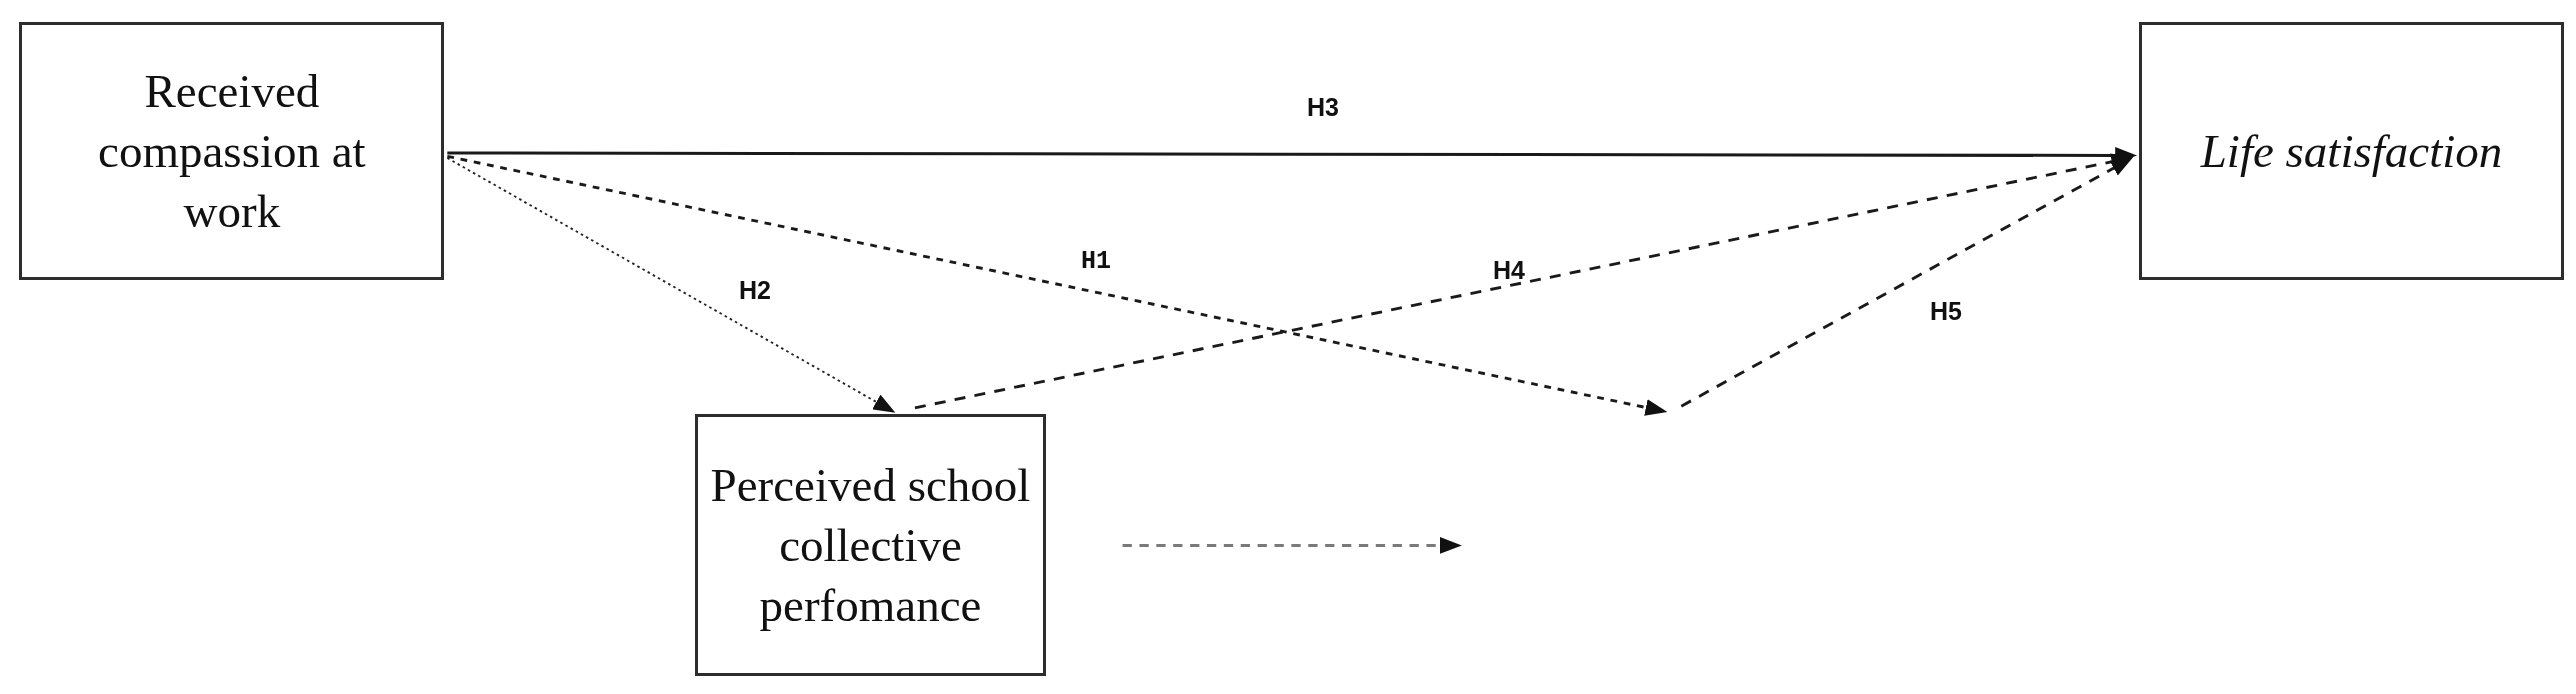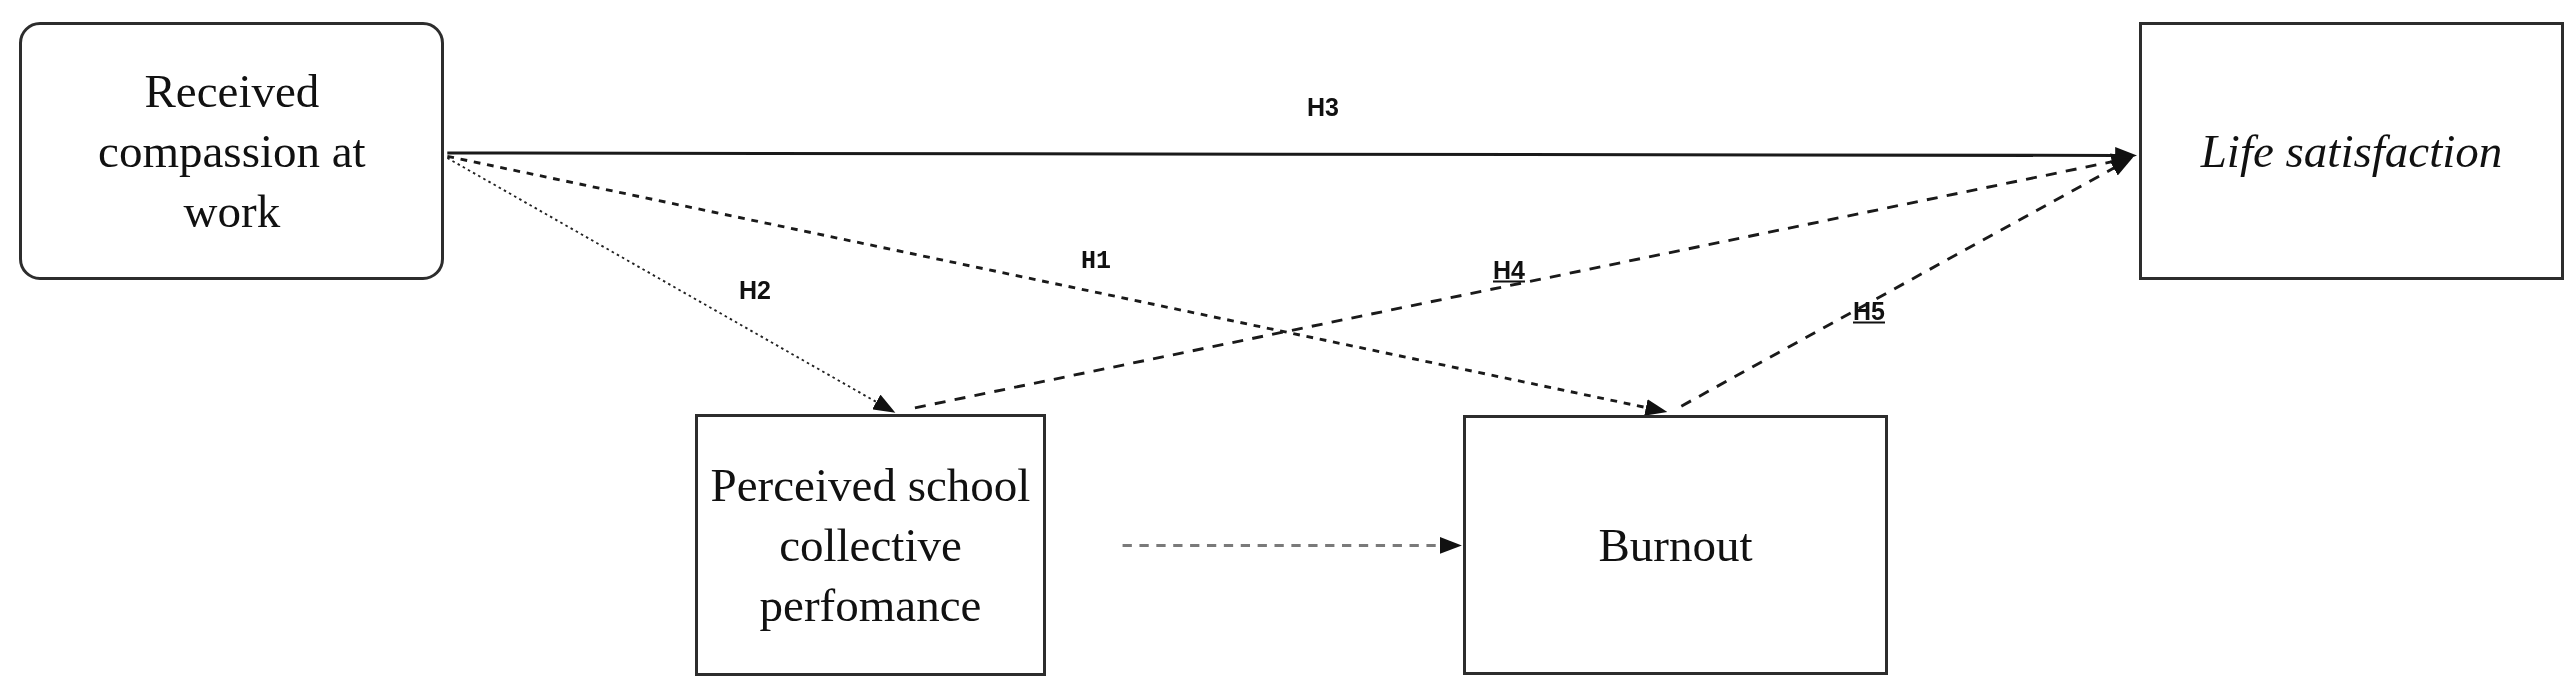--- a/index.html
+++ b/index.html
@@ -29,38 +29,38 @@
     background: #ffffff;
     display: flex;
     align-items: center;
     justify-content: center;
     text-align: center;
     white-space: pre-line;
     font-size: 47px;
     line-height: 1.28;
     color: #111111;
   }
-  .node-rcw     { left: 19.4px;   top: 22px;  width: 425px; height: 258px; border-radius: 21px; }
+  .node-rcw     { left: 19.4px;   top: 22px;  width: 425px; height: 258px; }
   .node-ls      { left: 2139px; top: 22px;  width: 425px; height: 258px; font-style: italic; }
   .node-pscp    { left: 695px;  top: 414px; width: 351px; height: 262px; }
   .node-burnout { left: 1463px; top: 415px; width: 425px; height: 260px; }
   .hlabel {
     position: absolute;
     transform: translate(-50%, -50%);
     font-family: "Liberation Sans", sans-serif;
     font-weight: bold;
     font-size: 25px;
     color: #111111;
     background: transparent;
   }
   .hlabel-h3 { left: 1323px; top: 107px; }
   .hlabel-h1 { left: 1096px; top: 261px; font-family: Liberation Mono, monospace; }
   .hlabel-h2 { left: 755px;  top: 290px; }
-  .hlabel-h4 { left: 1509px; top: 270px; text-decoration: underline; }
-  .hlabel-h5 { left: 1869px; top: 311px; text-decoration: underline; }
+  .hlabel-h4 { left: 1509px; top: 270px; }
+  .hlabel-h5 { left: 1946px; top: 311px; }
 
   .edge-solid-thick { stroke: #1a1a1a; stroke-width: 3.6; fill: none; }
   .edge-solid-thin  { stroke: #222222; stroke-width: 2.2; stroke-dasharray: 3 4; fill: none; }
   .edge-dash-small  { stroke: #1a1a1a; stroke-width: 3.4; stroke-dasharray: 8 8;  fill: none; }
   .edge-dash-med    { stroke: #1a1a1a; stroke-width: 3.4; stroke-dasharray: 13 11; fill: none; }
   .edge-dash-gray   { stroke: #7a7a7a; stroke-width: 3.6; stroke-dasharray: 11 9; fill: none; }
 </style>
 </head>
 <body>
 
@@ -89,21 +89,20 @@
   <div class="node node-rcw">Received
 compassion at
 work</div>
 
   <div class="node node-ls">Life satisfaction</div>
 
   <div class="node node-pscp">Perceived school
 collective
 perfomance</div>
 
-  <div class="node node-burnout">Burnout</div>
 
   <div class="hlabel hlabel-h3">H3</div>
 
   <div class="hlabel hlabel-h1">H1</div>
 
   <div class="hlabel hlabel-h2">H2</div>
 
   <div class="hlabel hlabel-h4">H4</div>
 
   <div class="hlabel hlabel-h5">H5</div>

